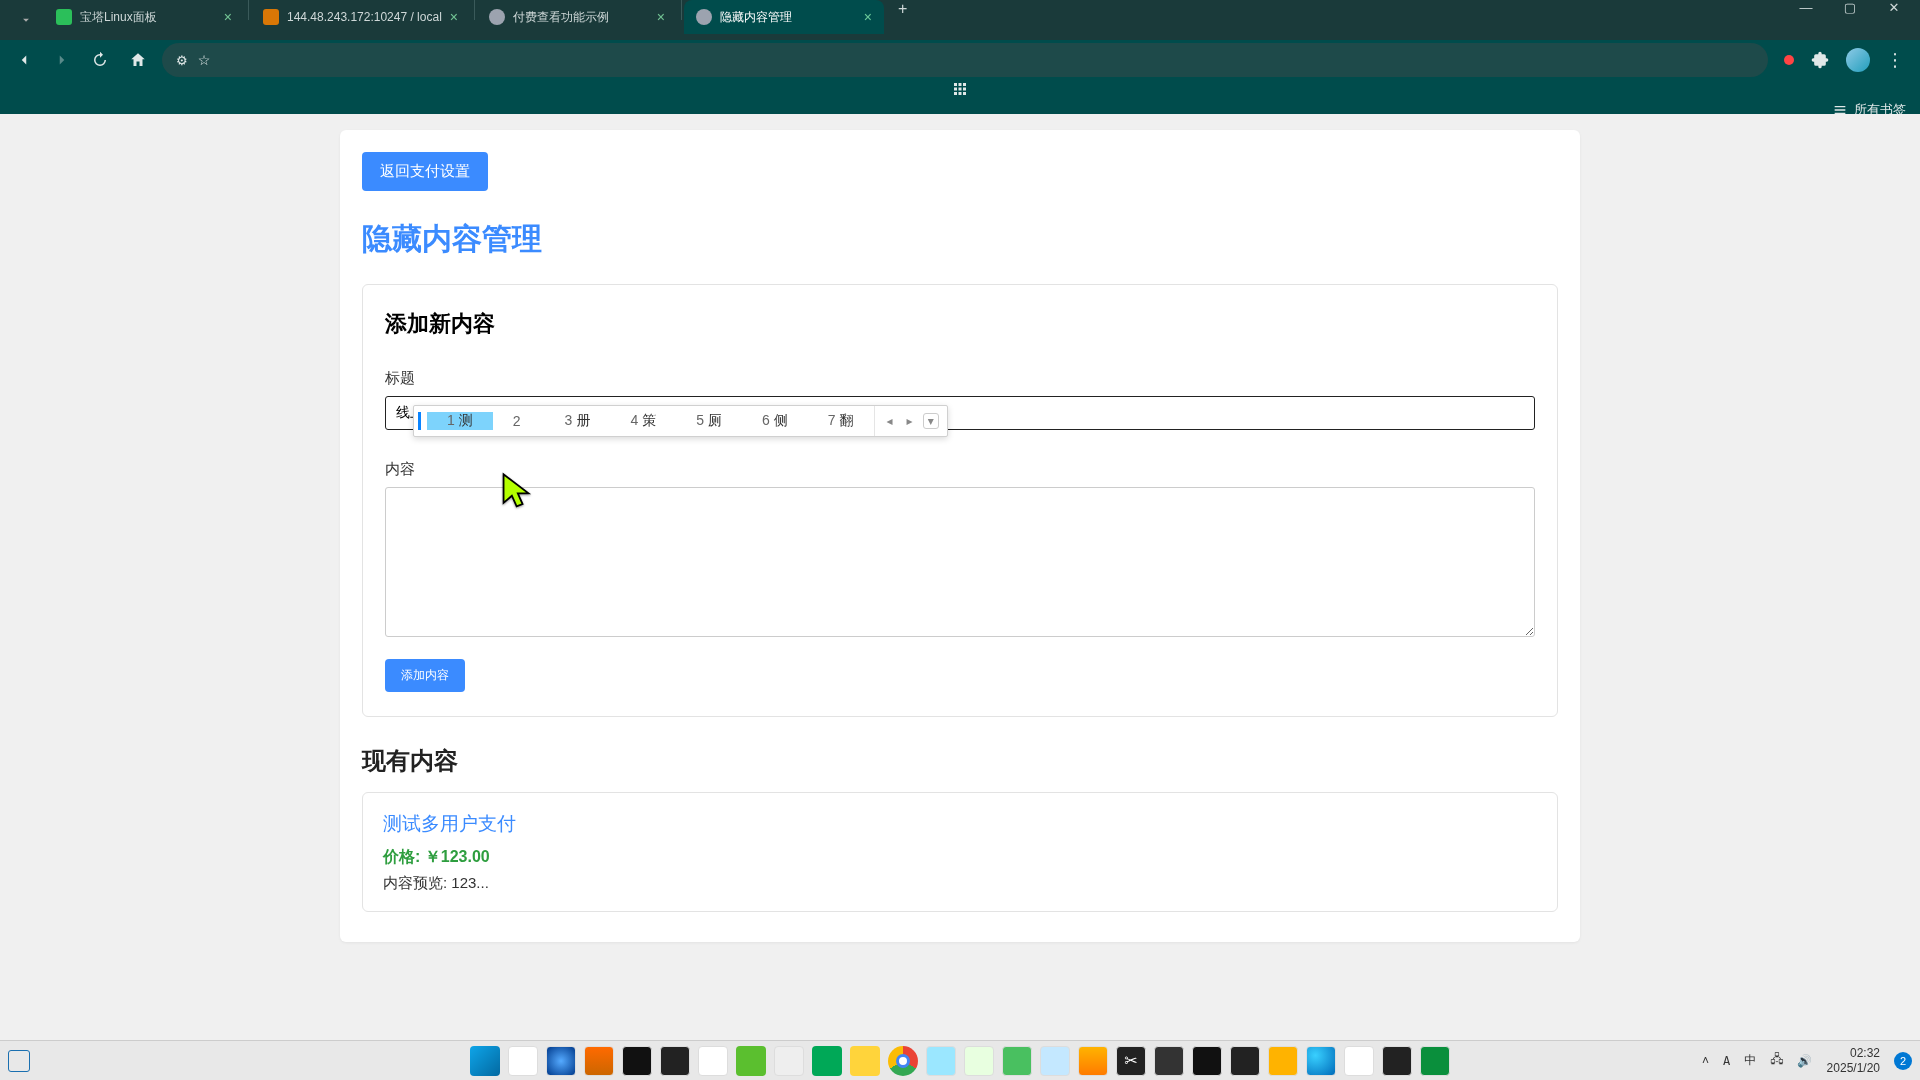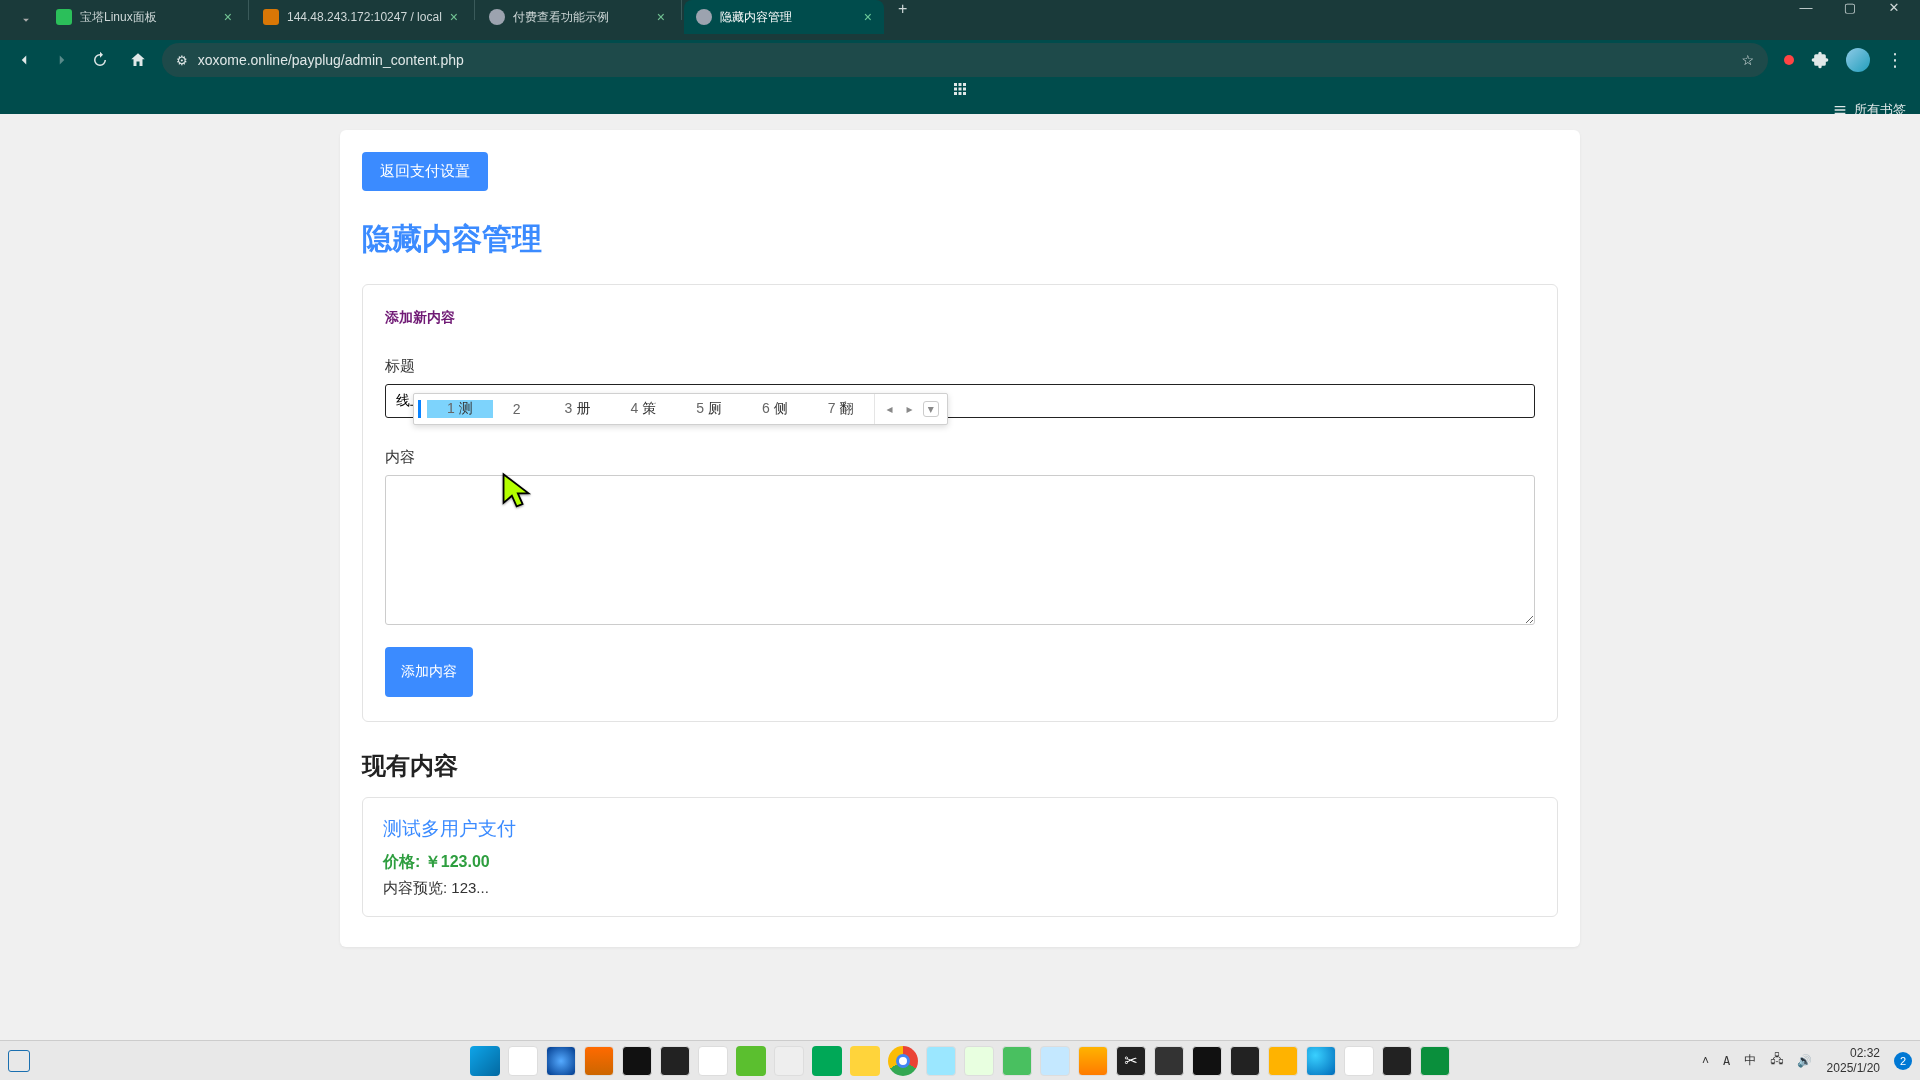--- a/index.html
+++ b/index.html
@@ -33,24 +33,24 @@
 
 .chrome-bookmarks{height:34px;background:#004c4c;display:flex;align-items:center;padding:0 14px;color:#e0e8e8;font-size:13px;flex-direction:column;}
 .bk-left svg{width:18px;height:18px;fill:#e0e8e8;}
 .bk-right{margin-left:auto;display:flex;align-items:center;gap:6px;}
 .bk-right svg{width:16px;height:16px;fill:#e0e8e8;}
 
 
 .viewport { position:absolute; top:114px; left:0; right:0; bottom:40px; background:#f0f0f0; overflow:auto;}
 .page { width:1240px; margin:16px auto 40px; background:#fff; border-radius:6px; padding:22px 22px 30px; box-shadow:0 1px 3px rgba(0,0,0,.06);}
 .btn-primary{display:inline-block;background:#3b8bff;color:#fff;border:none;padding:10px 18px;font-size:15px;border-radius:4px;cursor:pointer;}
-.btn-primary.small{padding:16px 16px;font-size:14px;}
+.btn-primary.small{padding:8px 16px;font-size:12px;}
 h1.page-title{color:#3b8bff;font-size:30px;font-weight:700;margin:28px 0 24px;}
 .card{border:1px solid #e3e3e3;border-radius:6px;padding:24px 22px;margin-bottom:28px;}
-.card h2{font-size:14px;font-weight:700;margin-bottom:20px;color:#701a75;}
+.card h2{font-size:22px;font-weight:700;margin-bottom:20px;color:#000000;}
 .form-label{font-size:15px;color:#333;margin-bottom:8px;display:block;}
 .text-input{width:100%;height:34px;border:1px solid #555;border-radius:3px;padding:0 10px;font-size:14px;outline:none;}
 .text-input.focused{border-color:#222;}
 .textarea{width:100%;height:150px;border:1px solid #ccc;border-radius:3px;padding:8px 10px;font-size:14px;resize:vertical;outline:none;}
 .price-input{width:100%;height:34px;border:1px solid #ccc;border-radius:3px;padding:0 10px;font-size:14px;outline:none;}
 .form-row{margin-bottom:18px;position:relative;margin-top:30px;}
 
 
 .ime{position:absolute;left:28px;top:36px;height:32px;background:#fff;border:1px solid #d0d0d0;box-shadow:0 2px 6px rgba(0,0,0,.15);display:flex;align-items:center;font-size:14px;z-index:10;border-radius:2px;}
 .ime-marker{width:3px;height:18px;background:#0a84ff;margin:0 6px 0 4px;}
@@ -146,21 +146,20 @@
         <path d="M12 4a8 8 0 108 8h-2a6 6 0 11-6-6v3l4-4-4-4z"></path>
       </svg>
     </div>
   <div class="nav-btn">
       <svg viewBox="0 0 24 24">
         <path d="M12 3l9 8h-3v9h-4v-6H10v6H6v-9H3z"></path>
       </svg>
     </div>
   <div class="url-bar">
     <span class="lock">⚙</span>
-    <span class="url-text">xoxome.online/payplug/admin_content.php</span>
     <span>☆</span>
   </div>
   <div class="right-icons">
     <span class="dot"></span>
     <svg viewBox="0 0 24 24">
         <path d="M20 10h-1V7a2 2 0 00-2-2h-3V4a2 2 0 10-4 0v1H7a2 2 0 00-2 2v3H4a2 2 0 100 4h1v3a2 2 0 002 2h3v1a2 2 0 104 0v-1h3a2 2 0 002-2v-3h1a2 2 0 100-4z"></path>
       </svg>
     <span class="avatar"></span>
     <span style="font-size:18px;color:#e0e8e8;">⋮</span>
   </div>

